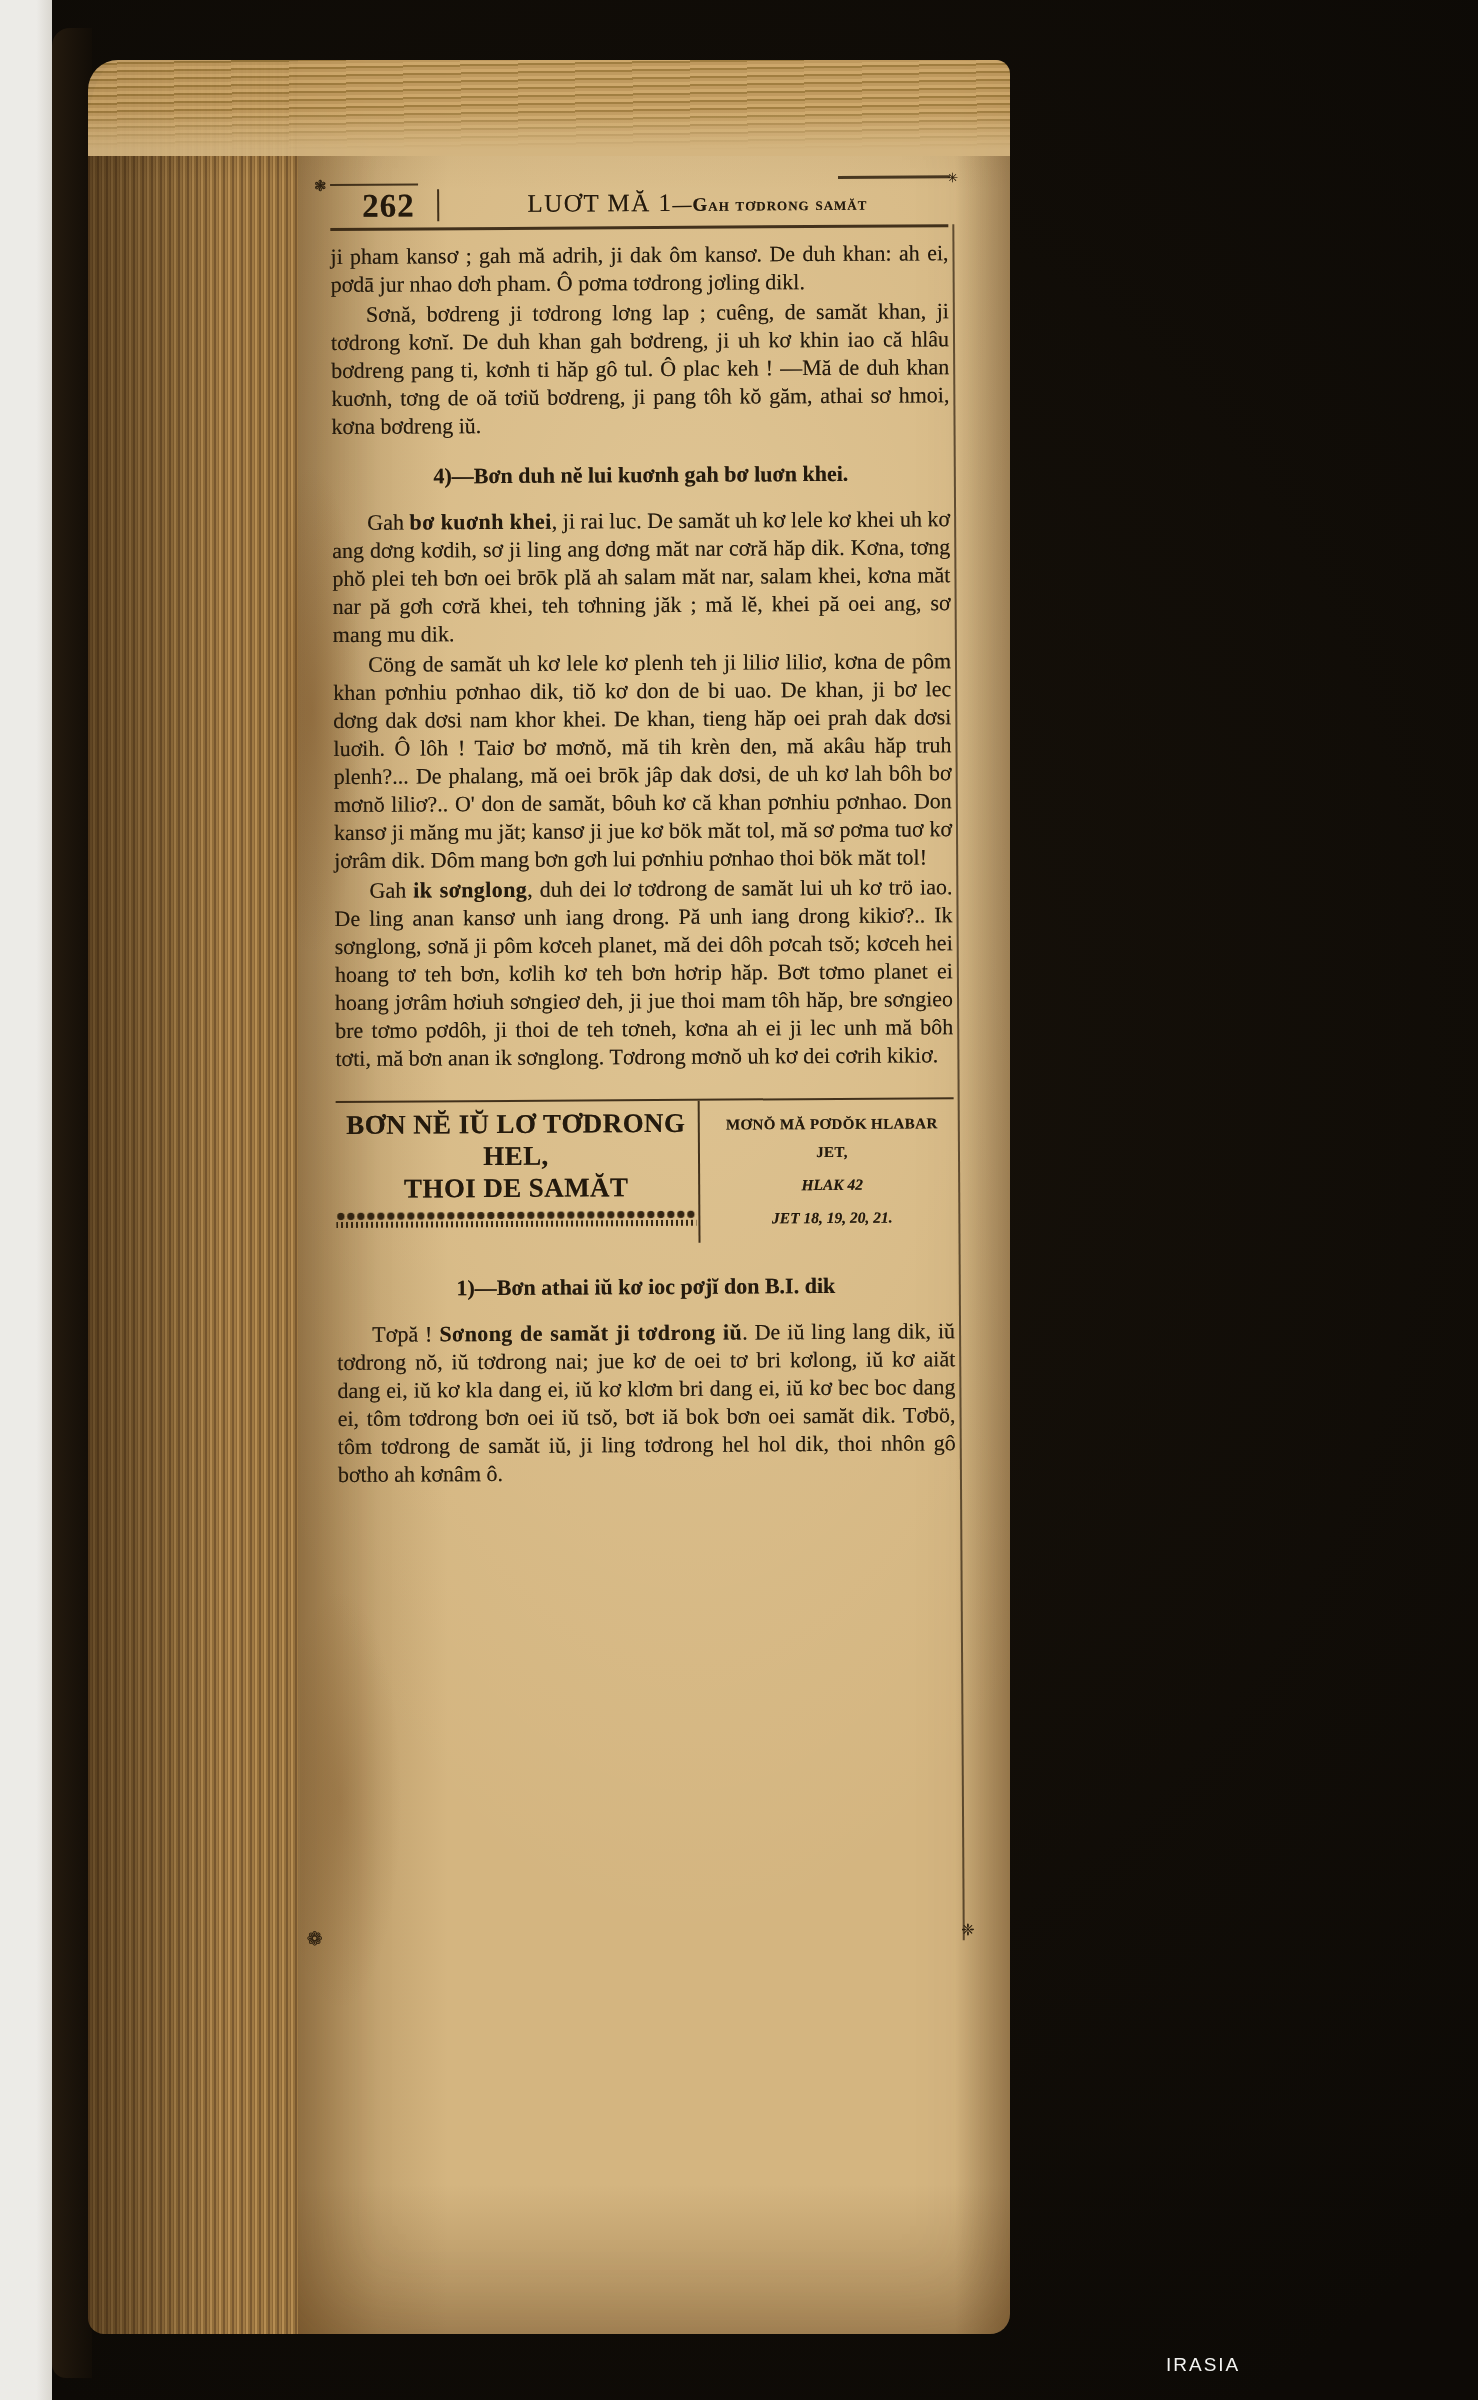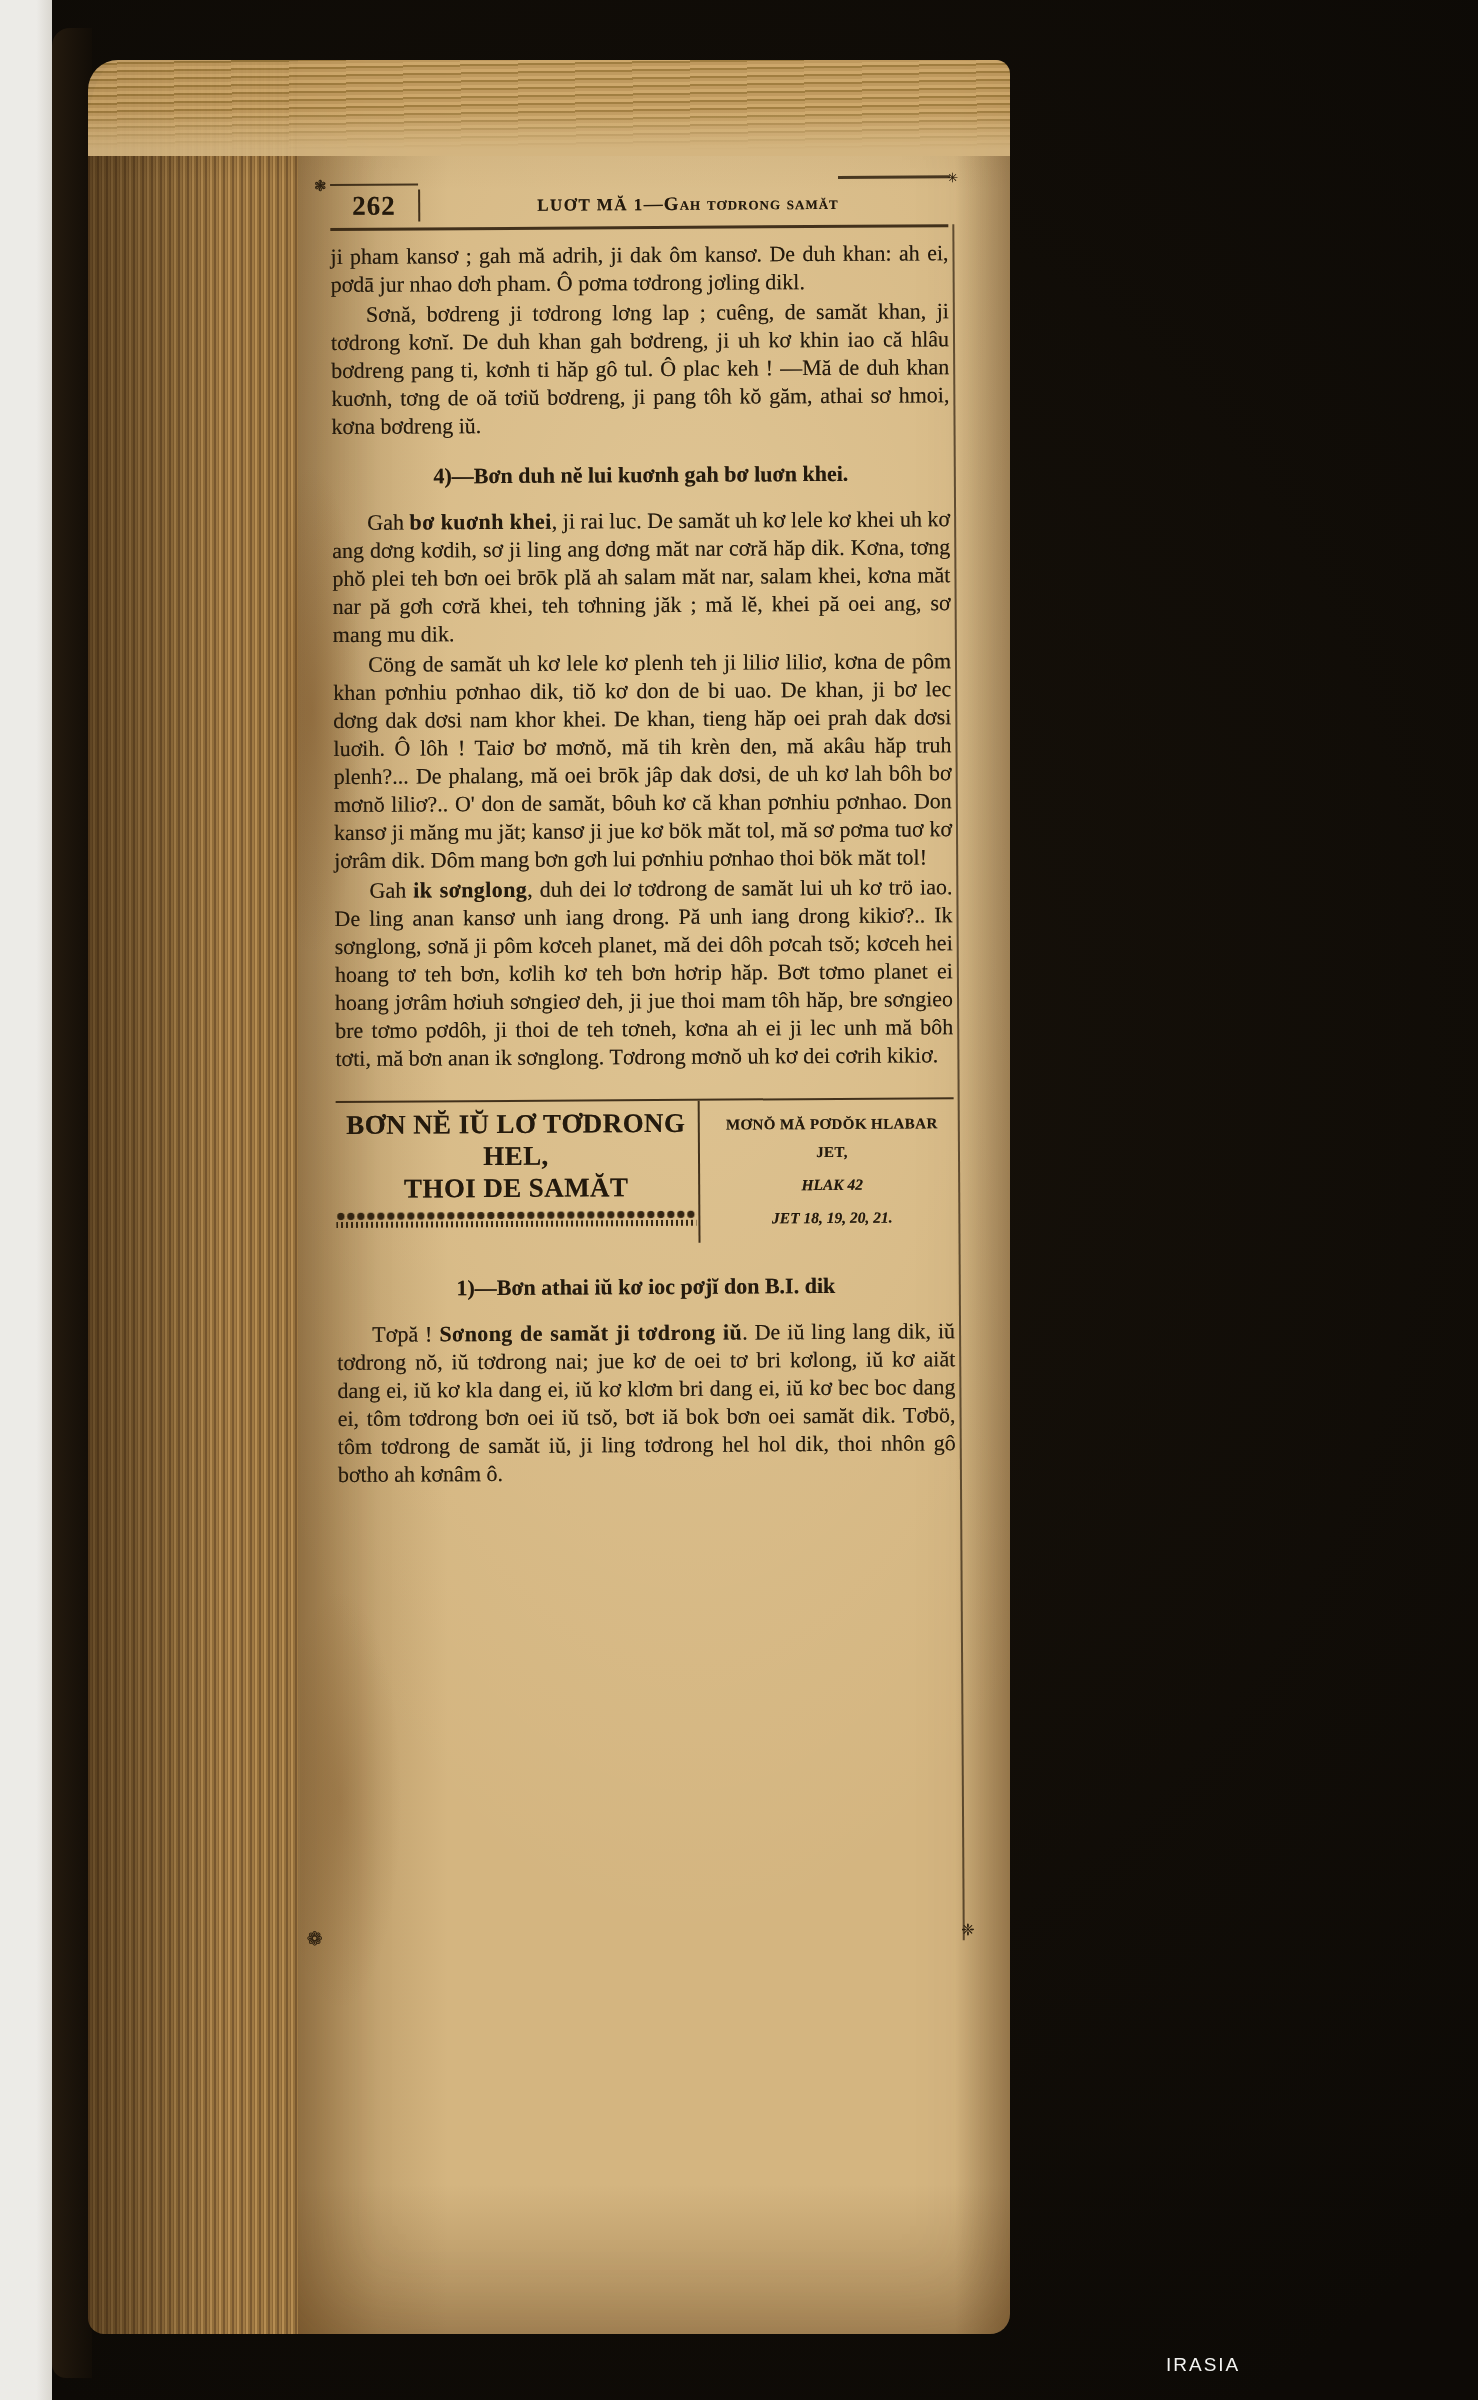--- a/index.html
+++ b/index.html
@@ -69,24 +69,24 @@
   .orn{position:absolute;color:#2c2010;font-family:"DejaVu Sans",sans-serif;}
   .orn-tl{left:-16px;top:-4px;font-size:15px;}
   .orn-tr{right:-10px;top:-8px;font-size:13px;}
   .orn-bl{left:-34px;top:1748px;font-size:19px;}
   .orn-br{right:-16px;top:1744px;font-size:16px;}
 
   .header-row{
     display:flex;align-items:center;margin-top:14px;
     border-bottom:3px solid rgba(44,30,12,0.88);padding-bottom:6px;
   }
-  .page-num{font-size:27px;font-weight:700;letter-spacing:1px;margin-left:22px;}
+  .page-num{font-size:33px;font-weight:700;letter-spacing:1px;margin-left:32px;}
   .header-divider{width:2px;height:32px;background:rgba(44,30,12,0.88);margin:0 8px 0 22px;}
   .header-title{flex:1;text-align:center;white-space:nowrap;}
-  .title-main{font-size:17px;letter-spacing:1.5px;font-weight:700;}
+  .title-main{font-size:25px;letter-spacing:1.5px;font-weight:400;}
   .title-sub{font-size:19px;letter-spacing:1px;font-variant:small-caps;font-weight:600;}
 
   .body-text p{margin:0;text-align:justify;}
   p.indent{text-indent:1.6em;}
   p.space-above{margin-top:2px;}
   .lead-bold{font-weight:700;letter-spacing:0.4px;}
   .sec-heading{text-align:center;font-weight:700;font-size:22px;margin:22px 0 18px;}
   .body-text{margin-top:12px;}
 
   .ref-box{margin-top:28px;border-top:2px solid rgba(44,30,12,0.88);display:flex;align-items:stretch;}

